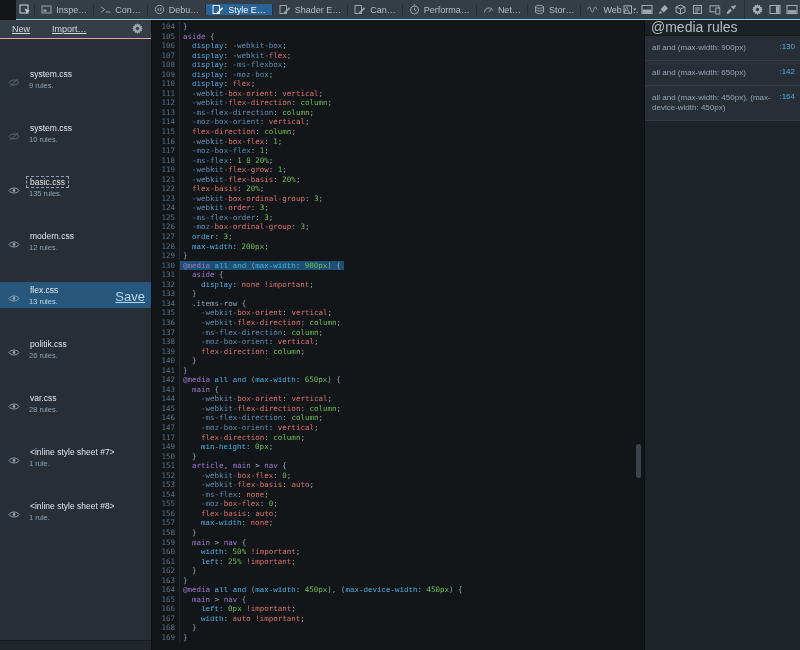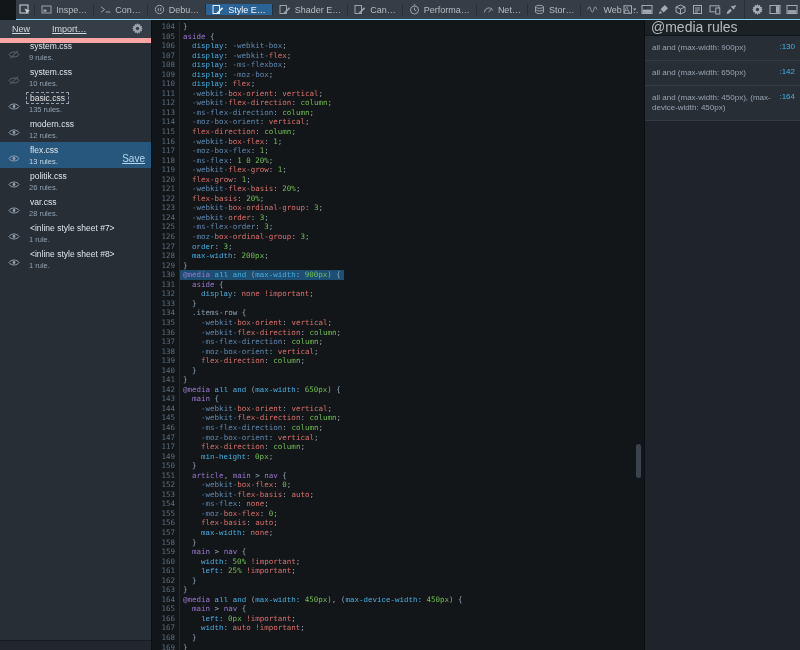--- a/index.html
+++ b/index.html
@@ -22,35 +22,35 @@
   .icon-btn{width:17px;height:19px;display:flex;align-items:center;justify-content:center;
             color:#a2abb3;}
   .icon-btn.sep{border-left:1px solid #272e35;margin-left:4px;padding-left:4px;}
 
   
   .content{position:absolute;top:20px;left:0;right:0;bottom:0;}
 
   
   .sidebar{position:absolute;left:0;top:0;bottom:0;width:151px;background:var(--sidebar_bg);
            border-right:1px solid #0b0f13;}
-  .sidebar-toolbar{height:18px;background:var(--toolbar_bg);border-bottom:5px solid #fca5a5;
+  .sidebar-toolbar{height:18px;background:var(--toolbar_bg);border-bottom:1px solid #fca5a5;
                    display:flex;align-items:center;font-size:9px;color:#d3d8dc;position:relative;}
   .sbtn{margin-left:12px;text-decoration:underline;cursor:default;}
   .sbtn.second{margin-left:22px;}
   .sgear{position:absolute;right:8px;top:3px;color:#9aa3ab;}
   .sheets{position:absolute;top:18px;left:0;right:0;}
-  .sheet{height:26px;position:relative;padding-top:3px;box-sizing:border-box;}
+  .sheet{height:26px;position:relative;padding-top:3px;box-sizing:border-box;margin-top:28px;}
   .sheet .eye{position:absolute;left:8px;top:7px;color:#93a1ae;}
   .sheet.eye-off .eye{color:#5b6a76;}
   .sheet .name{margin-left:30px;font-size:8.5px;color:#dfe4e9;line-height:10px;white-space:nowrap;}
   .sheet.focused .name span{border:1px dashed #8fa1b2;padding:0 3px;margin-left:-4px;}
   .sheet .rules{margin-left:29px;font-size:7.5px;color:#8fa1b2;line-height:10px;margin-top:2px;}
   .sheet.selected{background:var(--row_selected);}
   .sheet.selected .rules{color:#c2d6e6;}
-  .save{position:absolute;right:6px;bottom:4px;font-size:10px;color:#b5d8f1;
+  .save{position:absolute;right:6px;bottom:4px;font-size:13px;color:#b5d8f1;
         text-decoration:underline;cursor:default;}
   .sidebar-footer{position:absolute;left:0;right:0;bottom:0;height:9px;background:#21272d;
                   border-top:1px solid #161b20;}
 
   
   .editor{position:absolute;left:152px;right:156px;top:0;bottom:0;background:var(--editor_bg);
           overflow:hidden;font-family:"DejaVu Sans Mono",monospace;font-size:7.5px;padding-top:2px;}
   .cl{height:9.55px;line-height:9.55px;display:flex;}
   .ln{width:23px;padding-right:4px;text-align:right;color:var(--gutter);flex:none;
       border-right:1px solid #222930;}
@@ -386,24 +386,20 @@
           </div>
           <div class="cl">
             <span class="ln">118</span>
             <span class="code"><span class="tp">  </span><span class="tm">-ms-flex</span><span class="tp">: </span><span class="tn">1 0 20%</span><span class="tp">;</span></span>
           </div>
           <div class="cl">
             <span class="ln">119</span>
             <span class="code"><span class="tp">  </span><span class="tm">-webkit-</span><span class="te">flex-grow</span><span class="tp">: </span><span class="tn">1</span><span class="tp">;</span></span>
           </div>
           <div class="cl">
-            <span class="ln">120</span>
-            <span class="code"><span class="tp">  </span><span class="te">flex-grow</span><span class="tp">: </span><span class="tn">1</span><span class="tp">;</span></span>
-          </div>
-          <div class="cl">
             <span class="ln">121</span>
             <span class="code"><span class="tp">  </span><span class="tm">-webkit-</span><span class="te">flex-basis</span><span class="tp">: </span><span class="tn">20%</span><span class="tp">;</span></span>
           </div>
           <div class="cl">
             <span class="ln">122</span>
             <span class="code"><span class="tp">  </span><span class="te">flex-basis</span><span class="tp">: </span><span class="tn">20%</span><span class="tp">;</span></span>
           </div>
           <div class="cl">
             <span class="ln">123</span>
             <span class="code"><span class="tp">  </span><span class="tm">-webkit-</span><span class="te">box-ordinal-group</span><span class="tp">: </span><span class="tn">3</span><span class="tp">;</span></span>

